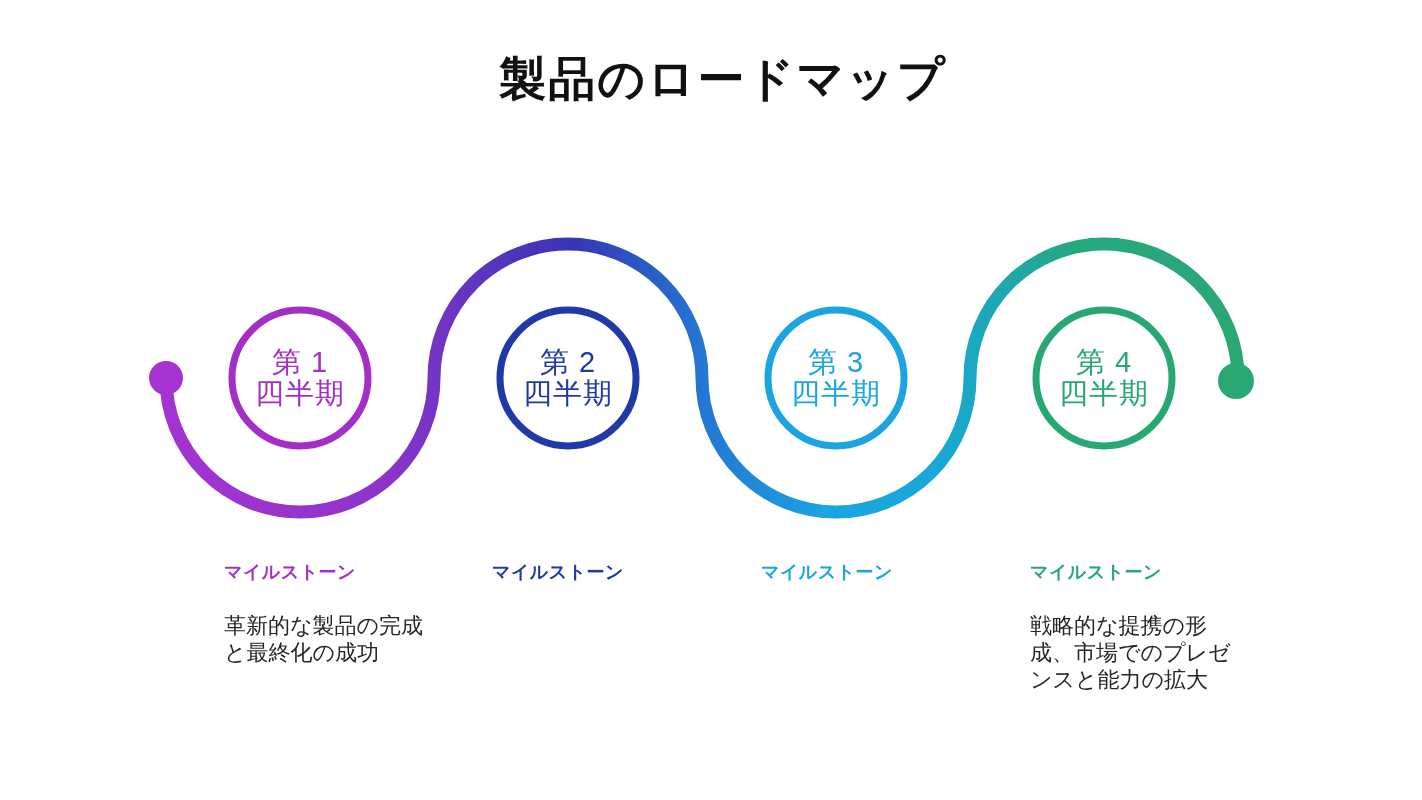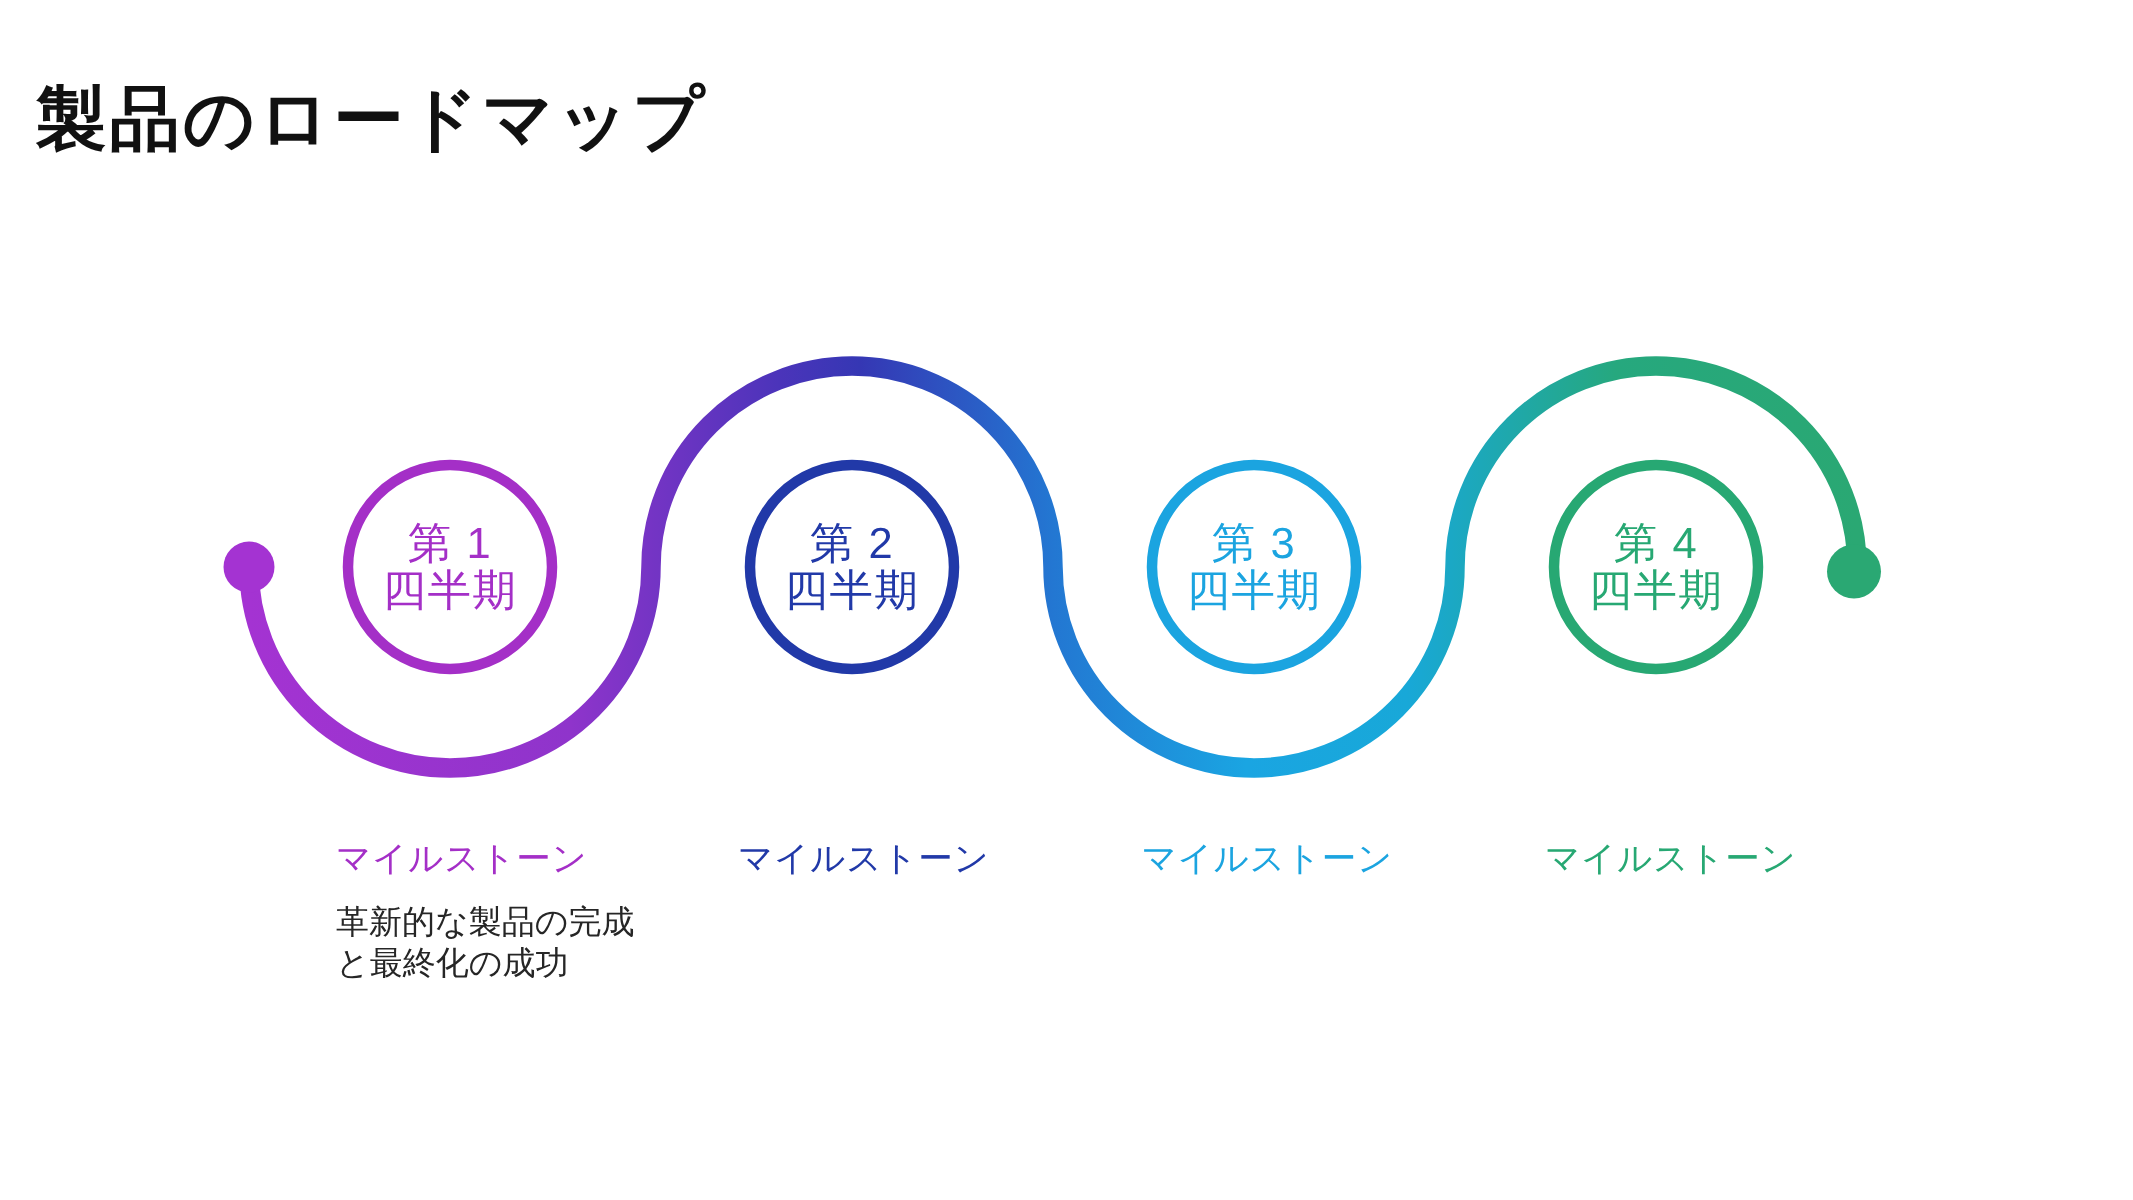--- a/index.html
+++ b/index.html
@@ -10,21 +10,21 @@
     position: relative;
     overflow: hidden;
     background: #ffffff;
     font-family: "Liberation Sans", "DejaVu Sans", sans-serif;
   }
   .page-title {
     position: absolute;
     top: 48px;
     left: 0;
     width: 100%;
-    text-align: left;
+    text-align: center;
     font-size: 47px;
     font-weight: 800;
     letter-spacing: 2px;
     color: #111111;
     padding-left: 24px;
   }
   .roadmap-svg {
     position: absolute;
     top: 0;
     left: 0;
@@ -33,25 +33,25 @@
     font-size: 29px;
     font-weight: 400;
     letter-spacing: 1px;
   }
   .milestone-col {
     position: absolute;
     top: 558px;
     width: 205px;
   }
   .milestone-heading {
-    font-size: 23px;
-    font-weight: 400;
+    font-size: 18px;
+    font-weight: 700;
     line-height: 28px;
     letter-spacing: 0.5px;
-    margin: 0 0 15px 0;
+    margin: 0 0 26px 0;
   }
   .milestone-desc {
     font-size: 22px;
     line-height: 27px;
     color: #262626;
   }
   .col-1 { left: 224px; }
   .col-2 { left: 492px; }
   .col-3 { left: 761px; }
   .col-4 { left: 1030px; }
@@ -106,13 +106,14 @@
 <div class="milestone-col col-2">
   <div class="milestone-heading" style="color: rgb(33, 57, 168);">マイルストーン</div>
 </div>
 
 <div class="milestone-col col-3">
   <div class="milestone-heading" style="color: rgb(27, 164, 224);">マイルストーン</div>
 </div>
 
 <div class="milestone-col col-4">
   <div class="milestone-heading" style="color: rgb(39, 168, 115);">マイルストーン</div>
+  <div class="milestone-desc">戦略的な提携の形成、市場でのプレゼンスと能力の拡大</div>
 </div>
 
 </body></html>

